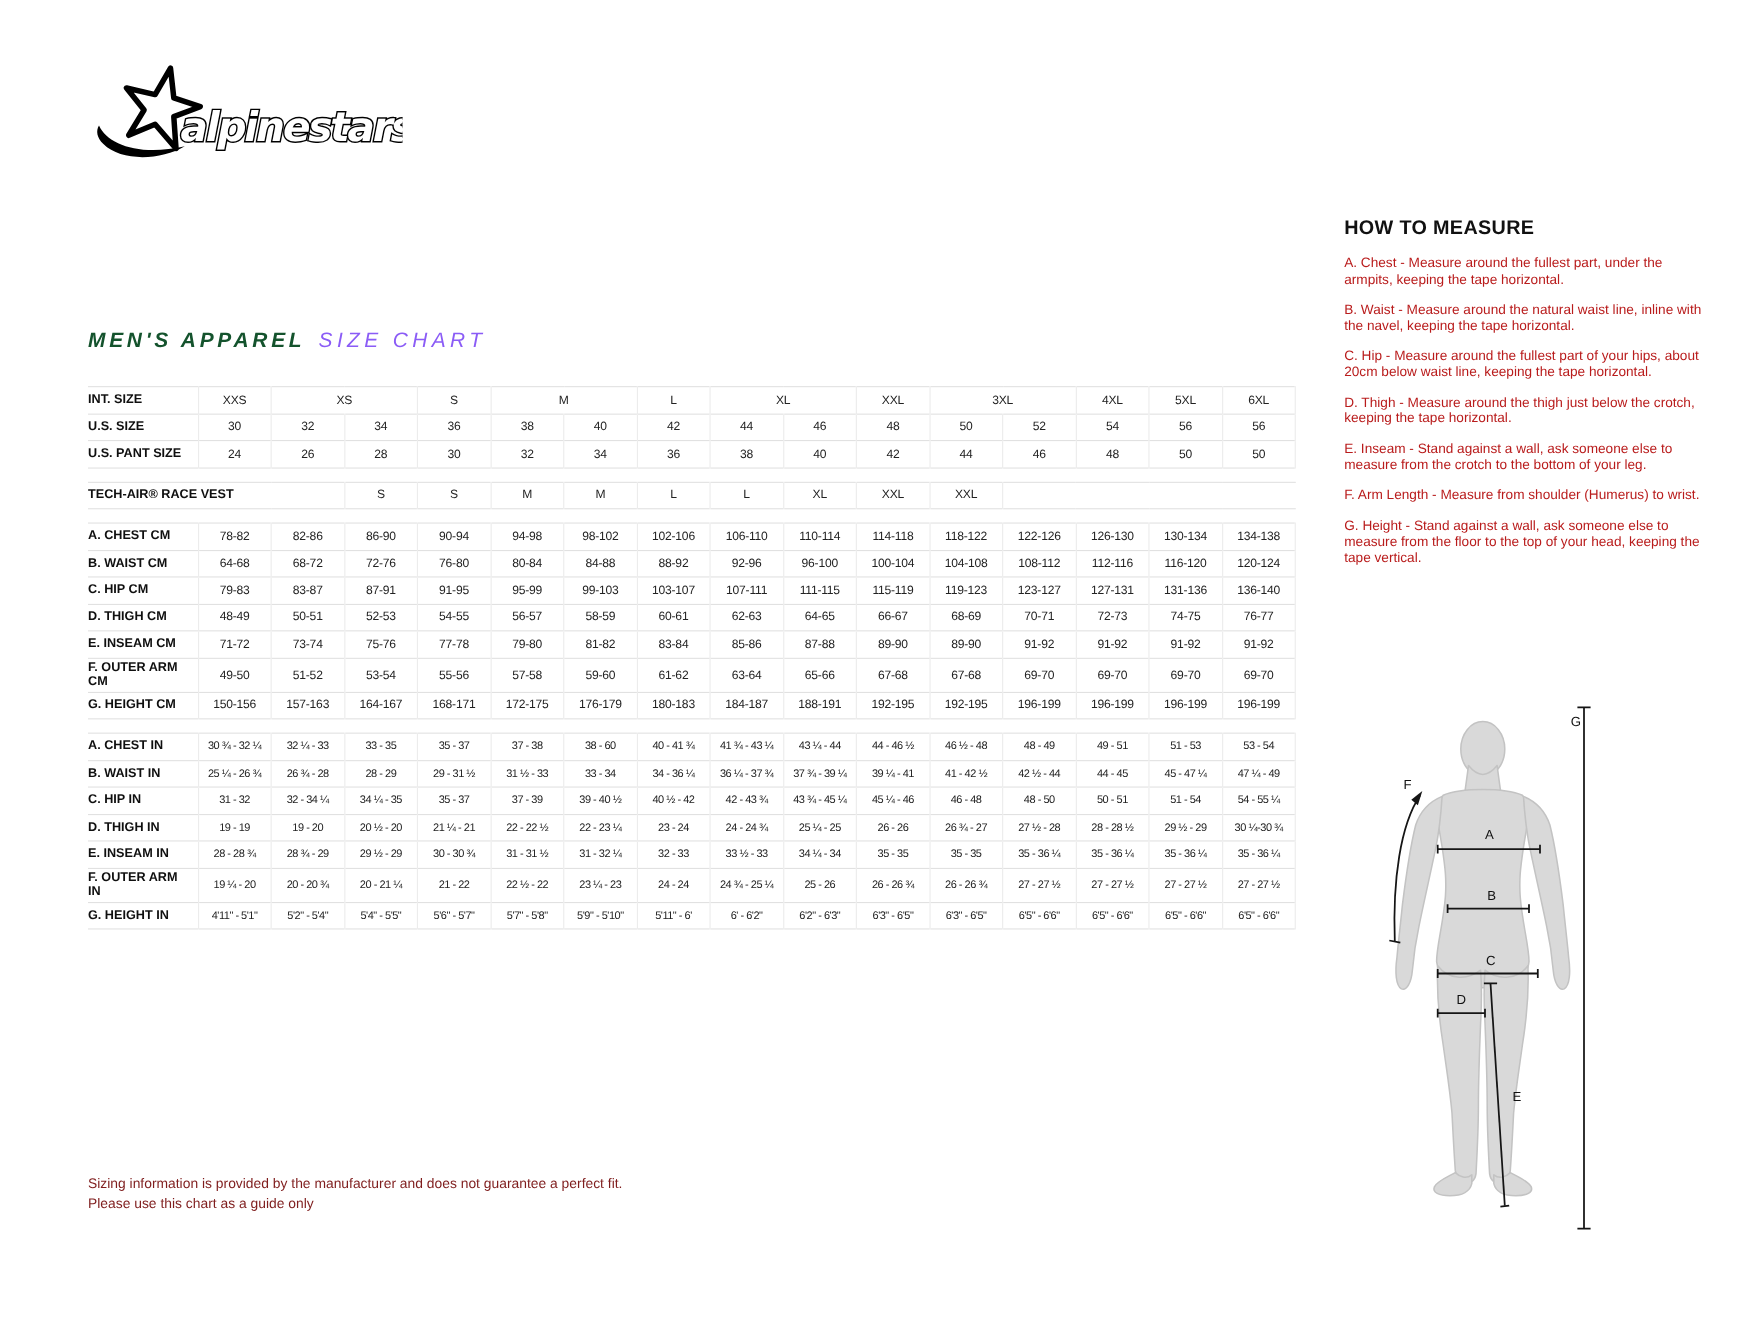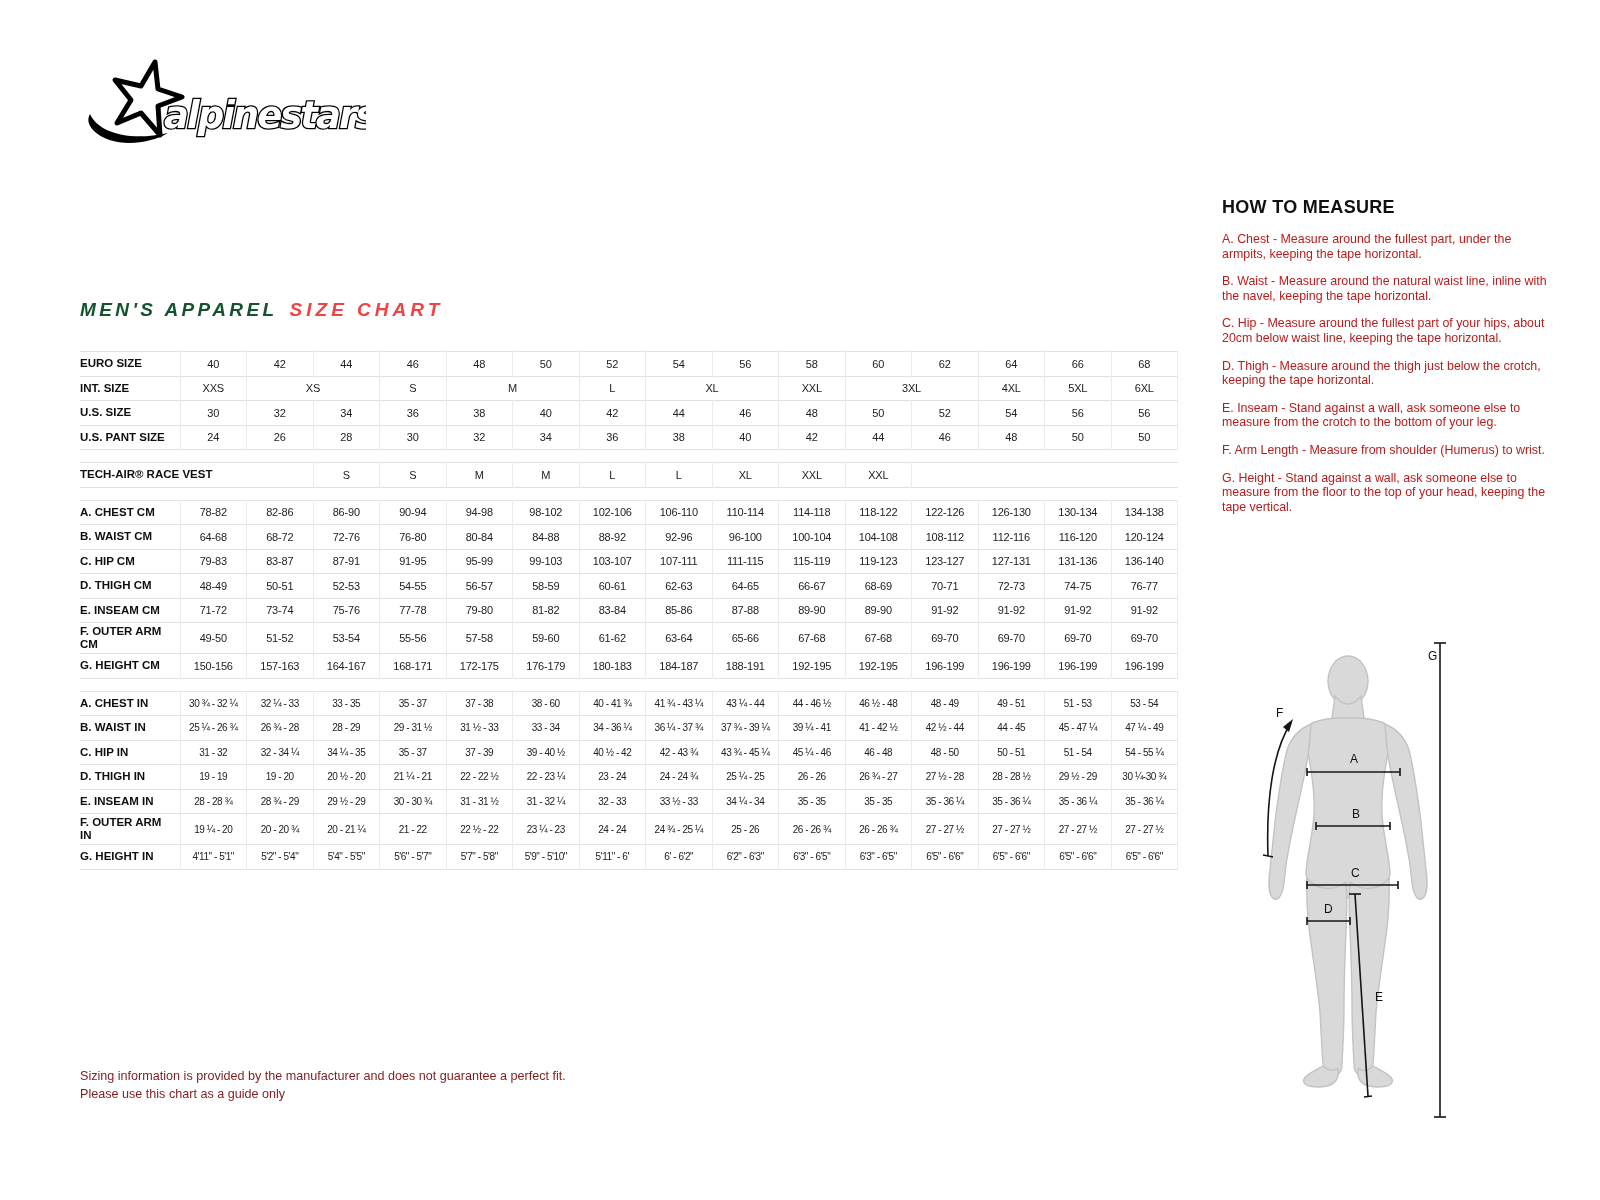--- a/index.html
+++ b/index.html
@@ -5,21 +5,21 @@
   html,body{margin:0;padding:0;width:1600px;height:1200px;background:#fff;
     font-family:"Liberation Sans","DejaVu Sans",sans-serif;color:#1a1a1a;overflow:hidden;}
   .abs{position:absolute;}
 
   
   #logo{left:76px;top:56px;width:290px;height:105px;}
 
   
   #title{left:80px;top:299px;font-style:italic;font-size:19px;white-space:nowrap;}
   #title .main{font-weight:bold;letter-spacing:3.4px;color:#14532d;}
-  #title .sub{font-weight:bold;letter-spacing:4px;color:#ef4444;margin-left:12px;}
+  #title .sub{font-weight:normal;letter-spacing:4px;color:#8b5cf6;margin-left:12px;}
 
   
   #tablewrap{left:80px;top:351px;}
   table{border-collapse:collapse;table-layout:fixed;width:1098px;}
   th{ text-align:left;font-size:11.5px;font-weight:bold;color:#0f0f0f;
       white-space:pre;padding:0;line-height:13px;overflow:visible;}
   td{ text-align:center;font-size:11px;color:#222;padding:0 1px;
       border-left:1px solid #ececec;border-right:1px solid #ececec;
       letter-spacing:-0.2px;white-space:nowrap;overflow:visible;}
   td.filler{border:none;}
@@ -77,38 +77,20 @@
         <col style="width: 66.5px;">
         <col style="width: 66.5px;">
         <col style="width: 66.5px;">
         <col style="width: 66.5px;">
         <col style="width: 66.5px;">
         <col style="width: 66.5px;">
         <col style="width: 66.5px;">
         <col style="width: 66.5px;">
       </colgroup>
     <tbody>
-        <tr class="r">
-          <th>EURO SIZE</th>
-          <td colspan="1">40</td>
-          <td colspan="1">42</td>
-          <td colspan="1">44</td>
-          <td colspan="1">46</td>
-          <td colspan="1">48</td>
-          <td colspan="1">50</td>
-          <td colspan="1">52</td>
-          <td colspan="1">54</td>
-          <td colspan="1">56</td>
-          <td colspan="1">58</td>
-          <td colspan="1">60</td>
-          <td colspan="1">62</td>
-          <td colspan="1">64</td>
-          <td colspan="1">66</td>
-          <td colspan="1">68</td>
-        </tr>
         <tr class="r">
           <th>INT. SIZE</th>
           <td colspan="1">XXS</td>
           <td colspan="2">XS</td>
           <td colspan="1">S</td>
           <td colspan="2">M</td>
           <td colspan="1">L</td>
           <td colspan="2">XL</td>
           <td colspan="1">XXL</td>
           <td colspan="2">3XL</td>

